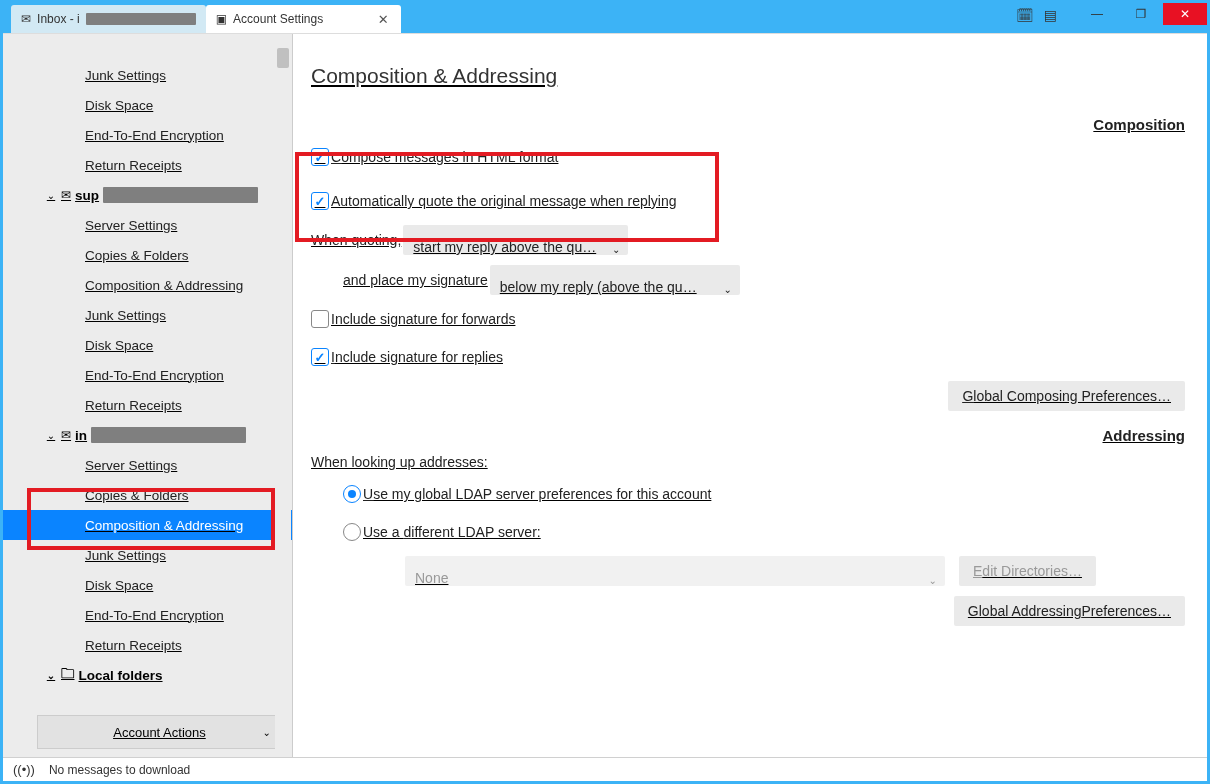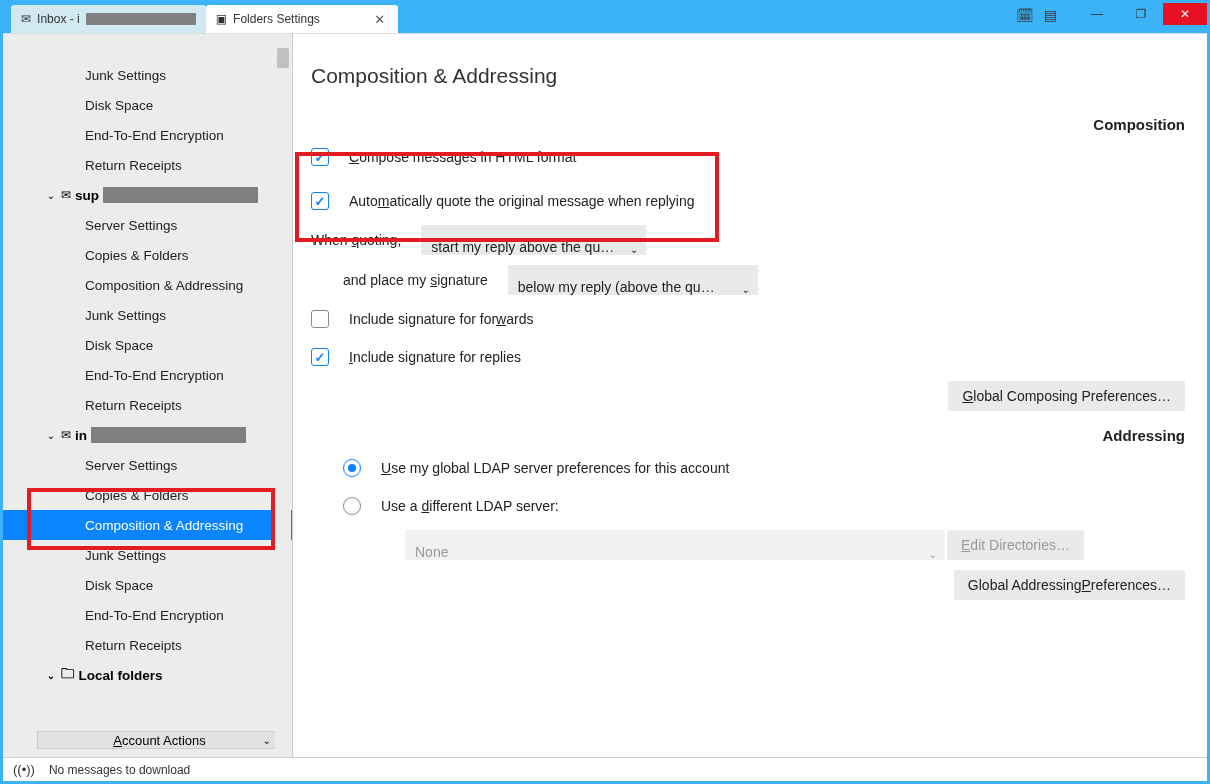--- a/index.html
+++ b/index.html
@@ -10,40 +10,40 @@
 .tab { height: 28px; display: flex; align-items: center; padding: 0 10px; font-size: 12px; color: #333; cursor: default; gap: 6px; border-top-left-radius: 3px; border-top-right-radius: 3px; }
 .tab.inactive { background: #d2e9f4; }
 .tab.active { background: #fff; }
 .tab .redact { display:inline-block; background:#7f7f7f; height:12px; width:110px; border-radius:1px;}
 .tab-close { width:16px; height:16px; display:inline-flex; align-items:center; justify-content:center; font-size:13px; color:#555;}
 .win-controls { position:absolute; right:0; top:0; display:flex; height:22px;}
 .win-btn { width:44px; height:22px; display:flex; align-items:center; justify-content:center; font-size:12px; color:#333; }
 .win-btn.close { background:#e81123; color:#fff; }
 .title-icons-right { position:absolute; right:150px; top:4px; display:flex; gap:10px; color:#333;}
 .title-icons-right span{ font-size:14px;}
-.body-area { flex:1; display:flex; background:#0f766e; border-top:1px solid #ddd; overflow:hidden;}
+.body-area { flex:1; display:flex; background:#0f766e; border-top:1px solid #ddd; overflow:hidden;text-decoration:underline;}
 .sidebar { width:290px; background:#ececec; border-right:1px solid #ccc; display:flex; flex-direction:column; position:relative; padding-top:26px;}
 .side-scroll { overflow-y:auto; flex:1; position:relative;}
 .side-item { height:30px; display:flex; align-items:center; font-size:13.5px; color:#222; padding-left:82px; cursor:default; white-space:nowrap; overflow:hidden; text-overflow:ellipsis;}
 .side-account { height:30px; display:flex; align-items:center; font-size:13.5px; padding-left:42px; gap:4px; font-weight:400; position:relative;}
 .side-account .chev{width:12px;display:inline-flex;justify-content:center;font-size:10px;}
 .side-account .env{font-size:12px;}
 .side-account .redact{ display:inline-block; background:#7f7f7f; height:16px; width:155px; border-radius:1px;}
 .side-item.selected { background:#0a84ff; color:#fff; }
 .local-folders { height:30px; display:flex; align-items:center; padding-left:42px; font-size:13.5px; font-weight:600; gap:4px;}
 .local-folders .chev{width:12px;font-size:10px;display:inline-flex;justify-content:center;}
-.account-actions { margin:6px 10px 8px 34px; height:18px; background:#e2e2e2; border:1px solid #ccc; display:flex; align-items:center; justify-content:center; font-size:13px; position:relative; cursor:default;}
+.account-actions { margin:6px 10px 8px 34px; height:34px; background:#e2e2e2; border:1px solid #ccc; display:flex; align-items:center; justify-content:center; font-size:13px; position:relative; cursor:default;}
 .account-actions .dd{ position:absolute; right:10px; font-size:10px;}
 .scrolltrack{ position:absolute; right:1px; top:0; width:16px; height:100%; background:#ececec;}
 .scrollthumb{ position:absolute; right:2px; top:14px; width:12px; height:20px; background:#c0c0c0; border-radius:2px;}
 .red-box-side{ position:absolute; border:4px solid #e31b23; pointer-events:none;}
 .main { flex:1; background:#fff; padding:24px 22px 0 18px; overflow:auto; position:relative;}
 .page-title{ font-size:21px; font-weight:400; color:#333; margin-bottom:28px; margin-top:6px;}
 .section-h{ font-size:15px; font-weight:600; color:#222; margin-bottom:10px;text-align:right;}
-.row { display:flex; align-items:center; gap:20px; font-size:14px; color:#222; margin-bottom:10px; min-height:28px;}
+.row { display:flex; align-items:center; gap:2px; font-size:14px; color:#222; margin-bottom:10px; min-height:28px;}
 .row.indent1{ padding-left:32px;}
 .checkbox{ width:18px; height:18px; border:1.5px solid #888; border-radius:3px; display:inline-flex; align-items:center; justify-content:center; flex-shrink:0; background:#fff;}
 .checkbox.checked{ border-color:#0a84ff; }
 .checkbox.checked:after{ content:"✓"; color:#0a84ff; font-size:13px; font-weight:bold; }
 .radio{ width:18px; height:18px; border:1.5px solid #888; border-radius:50%; display:inline-flex; align-items:center; justify-content:center; flex-shrink:0; background:#fff;}
 .radio.checked{ border-color:#0a84ff;}
 .radio.checked:after{ content:""; width:8px; height:8px; background:#0a84ff; border-radius:50%;}
 .select{ background:#eaeaea; border:none; height:30px; padding:0 28px 0 10px; font-size:14px; color:#222; position:relative; display:inline-flex; align-items:flex-end; border-radius:2px; cursor:default; white-space:nowrap;}
 .select .dd{ position:absolute; right:8px; font-size:10px;}
 .select.disabled{ color:#999; background:#f1f1f1;}
@@ -61,21 +61,21 @@
 <div class="window-frame">
   <div class="titlebar">
     <div class="tabs-row">
       <div class="tab inactive">
         <span style="font-size:12px;">✉</span>
         <span>Inbox - i</span>
         <span class="redact"></span>
       </div>
       <div class="tab active">
         <span style="font-size:12px;">▣</span>
-        <span>Folders Settings</span>
+        <span>Account Settings</span>
         <span style="width:40px;"></span>
         <span class="tab-close">✕</span>
       </div>
     </div>
     <div class="title-icons-right">
       <span>🗓</span>
       <span>▤</span>
     </div>
     <div class="win-controls">
       <div class="win-btn">—</div>
@@ -177,32 +177,33 @@
       </div>
 
       <div class="right-align">
         <span class="btn">
             <span class="u">G</span>
             <span>lobal Composing Preferences…</span>
           </span>
       </div>
 
       <div class="section-h">Addressing</div>
+      <div style="font-size:14px;color:#222;margin-bottom:10px;">When looking up addresses:</div>
 
       <div class="row indent1">
         <span class="radio checked"></span>
         <span><span class="u">U</span><span>se my global LDAP server preferences for this account</span></span>
       </div>
 
       <div class="row indent1">
         <span class="radio"></span>
         <span>Use a <span class="u">d</span><span>ifferent LDAP server:</span></span>
       </div>
 
-      <div class="row" style="padding-left:94px; gap:2px;">
+      <div class="row" style="padding-left:94px; gap:14px;">
         <span class="select disabled" style="width:540px;">
           <span>None</span>
             <span class="dd">⌄</span>
         </span>
         <span class="btn disabled">
             <span class="u">E</span>
             <span>dit Directories…</span>
           </span>
       </div>
 

